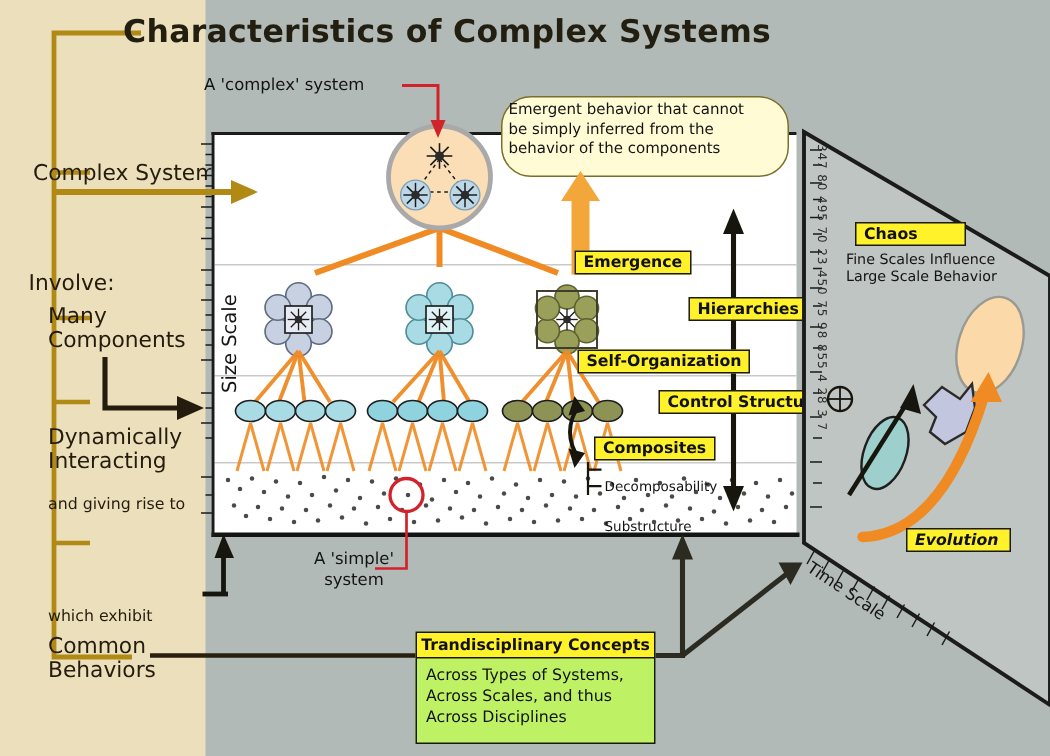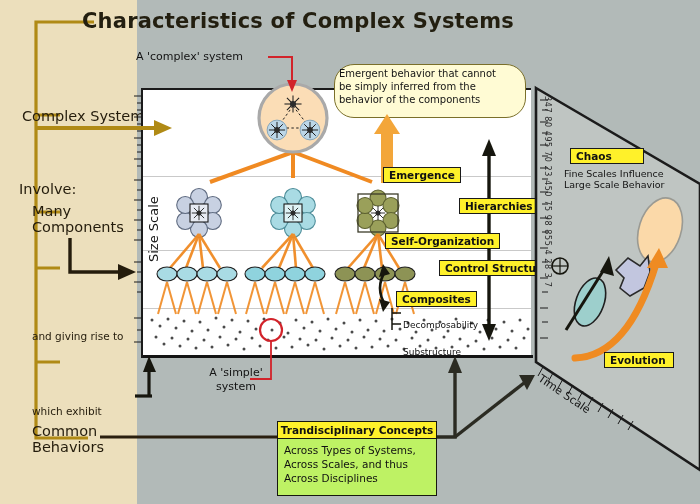--- a/index.html
+++ b/index.html
@@ -76,20 +76,22 @@
     <line x1="36" y1="268" x2="60" y2="268" stroke="#b08a15" stroke-width="3"></line>
     <line x1="36" y1="362" x2="60" y2="362" stroke="#b08a15" stroke-width="3"></line>
   </svg>
 
   <div class="title">Characteristics of Complex Systems</div>
 
   <div class="side-label lbl-big" style="left:22px;top:108px;">Complex Systems</div>
   <div class="side-label lbl-big" style="left:19px;top:157px;margin-top:24px;">Involve:</div>
   <div class="side-label lbl-big" style="left:32px;top:203px;">Many
 Components</div>
+  <div class="side-label lbl-big" style="left:32px;top:284px;">Dynamically
+Interacting</div>
   <div class="side-label lbl-small" style="left:32px;top:330px;">and giving rise to</div>
   <div class="side-label lbl-small" style="left:32px;top:405px;">which exhibit</div>
   <div class="side-label lbl-big" style="left:32px;top:423px;">Common
 Behaviors</div>
 
   <div class="plot"></div>
   <div class="hband" style="top:176px;"></div>
   <div class="hband" style="top:250px;"></div>
   <div class="hband" style="top:308px;"></div>
   <div class="plot-top-rule"></div>
@@ -498,17 +500,17 @@
     <line x1="560" y1="258" x2="560" y2="274" stroke="#16160e" stroke-width="1.2"></line>
     <line x1="552" y1="266" x2="568" y2="266" stroke="#16160e" stroke-width="1.2"></line>
   </svg>
 
   <div style="position:absolute;left:552px;top:96px;transform:rotate(90deg);transform-origin:left top;font-size:8px;color:#2a2a2a;letter-spacing:.6px;white-space:nowrap;">347 80 495 70 23 450 75 98 855 4 28 3 7</div>
 
   <div class="tag" style="left:570px;top:148px;width:62px;">Chaos</div>
   <div class="plainlbl" style="left:564px;top:168px;font-size:9.5px;line-height:11px;white-space:pre-line;">Fine Scales Influence
 Large Scale Behavior</div>
 
-  <div class="tag" style="left:604px;top:352px;width:58px;">Evolution</div>
+  <div class="tag" style="left:604px;top:352px;width:58px;font-style:italic;">Evolution</div>
 
   <div style="position:absolute;left:543px;top:372px;transform:rotate(34deg);transform-origin:left top;font-size:11px;color:#141414;white-space:nowrap;">Time Scale</div>
 
 </div>
 
 </body></html>

